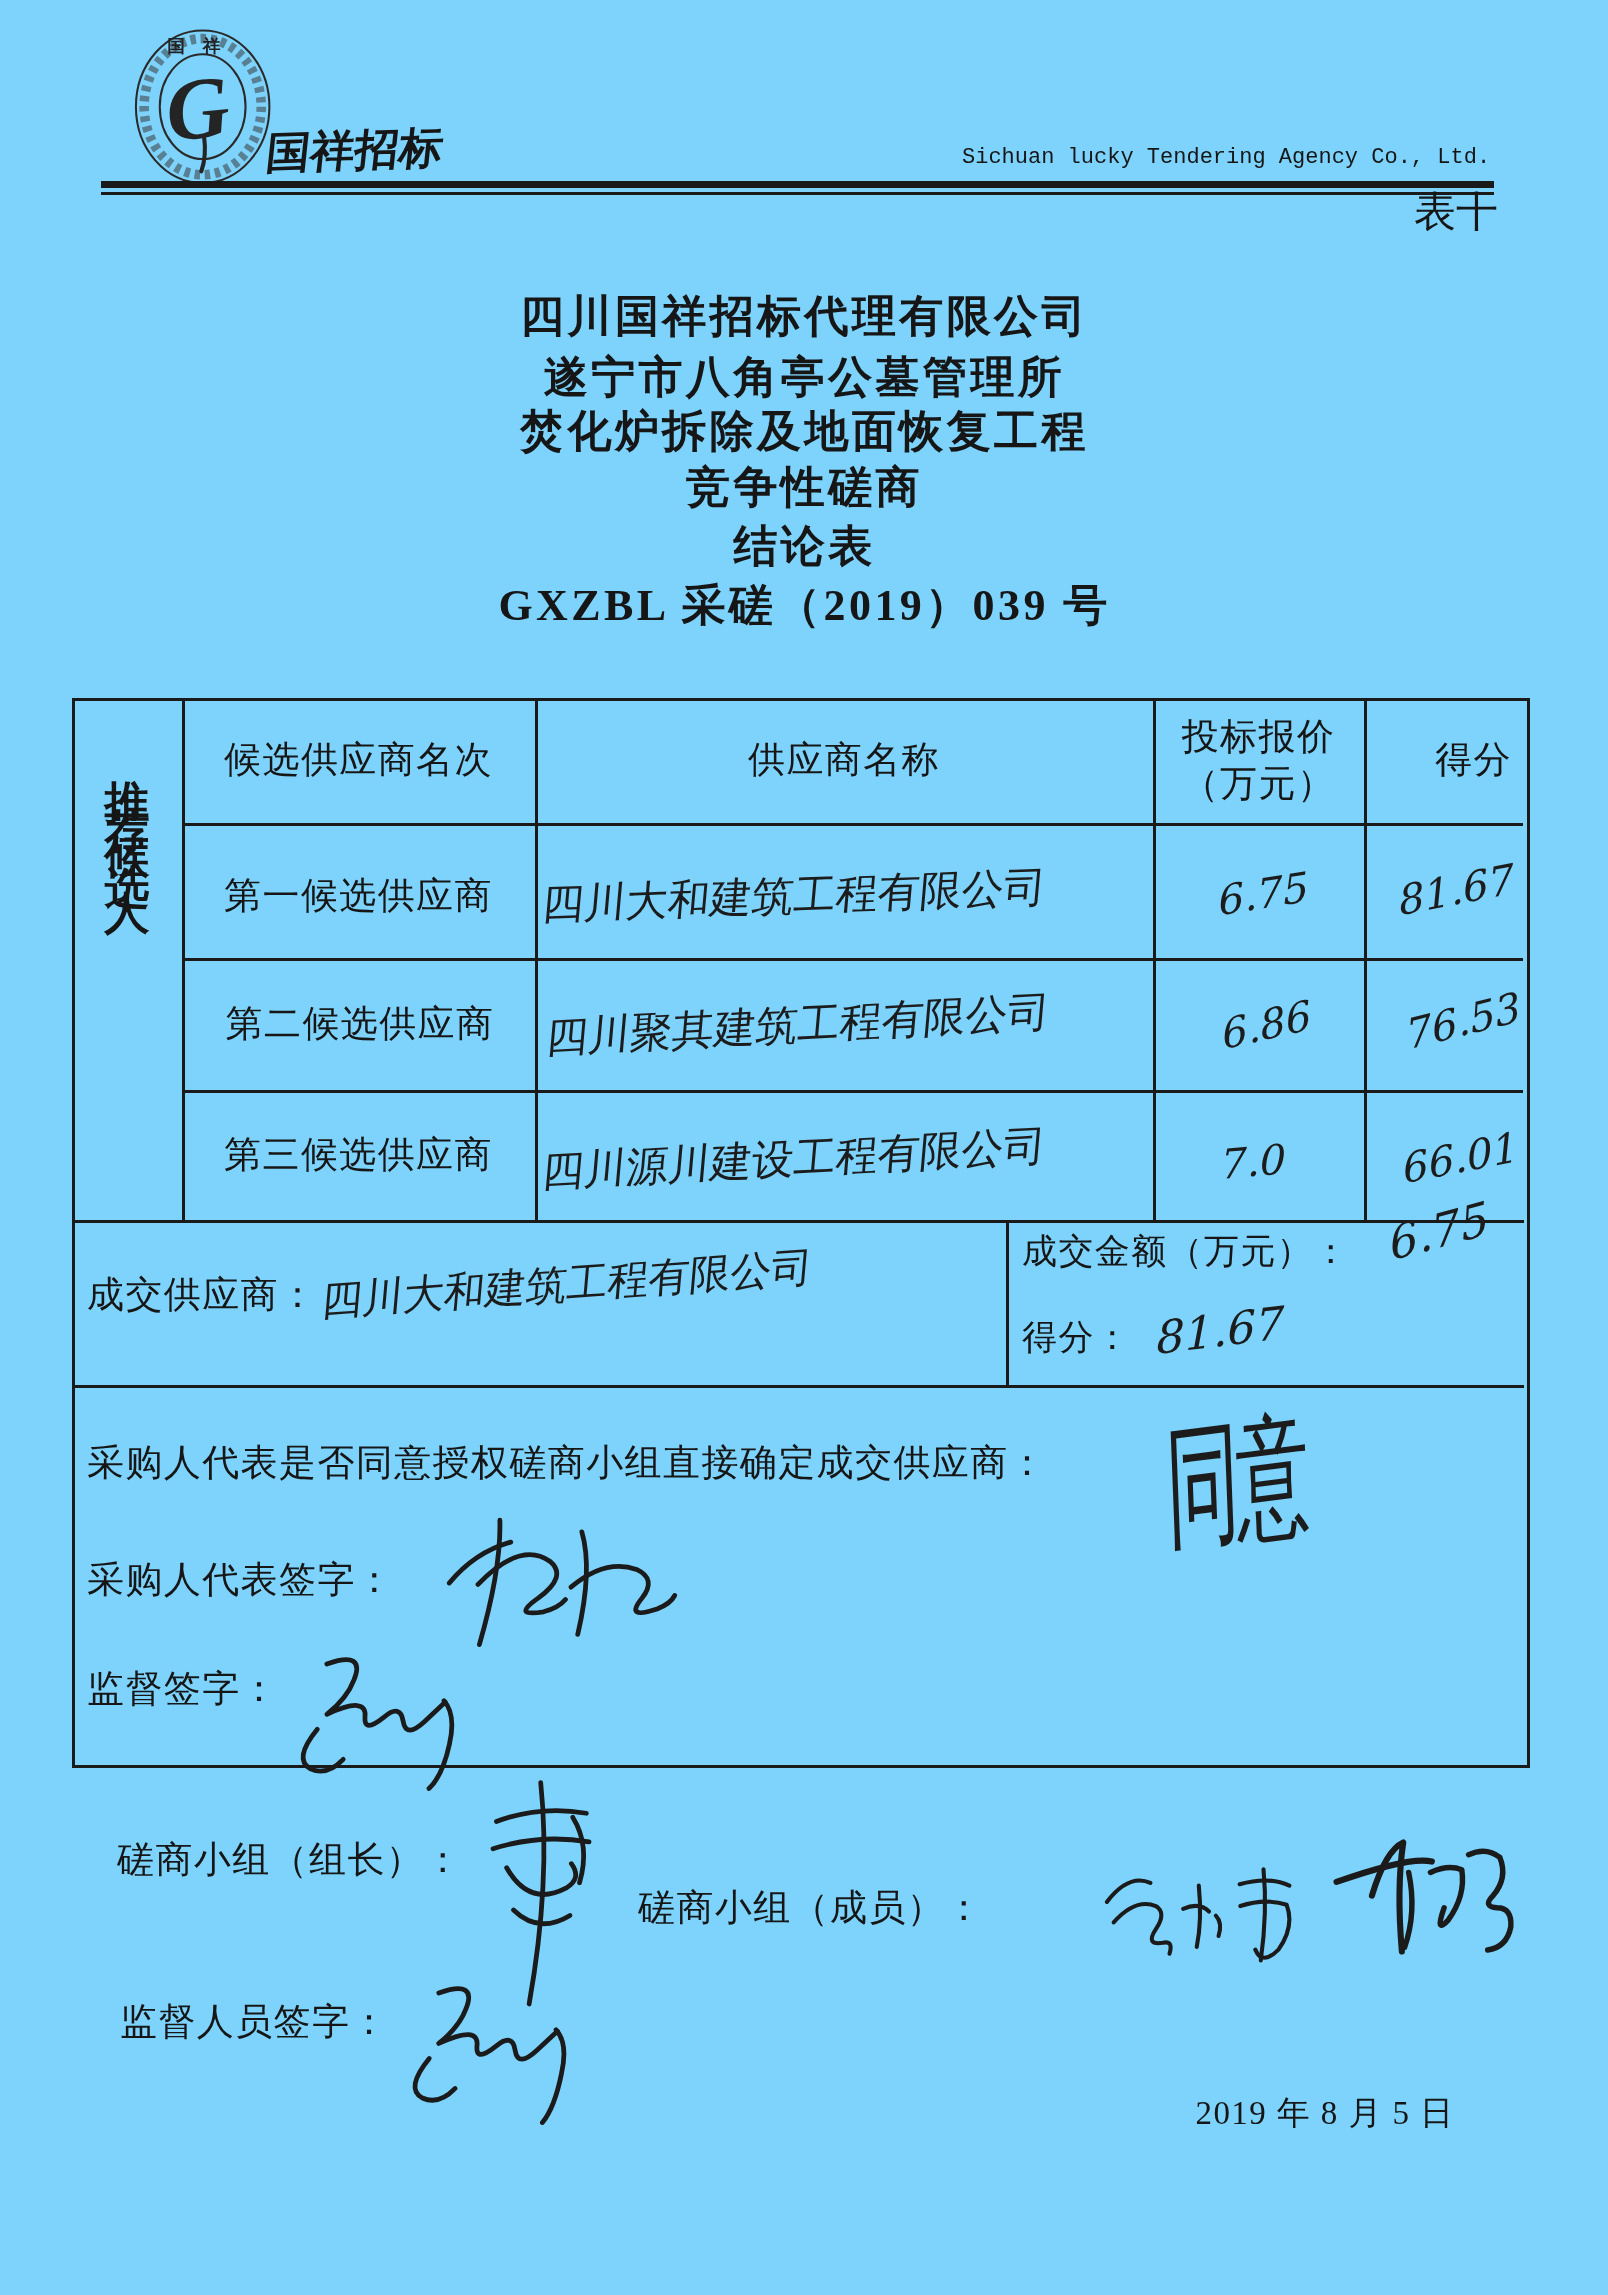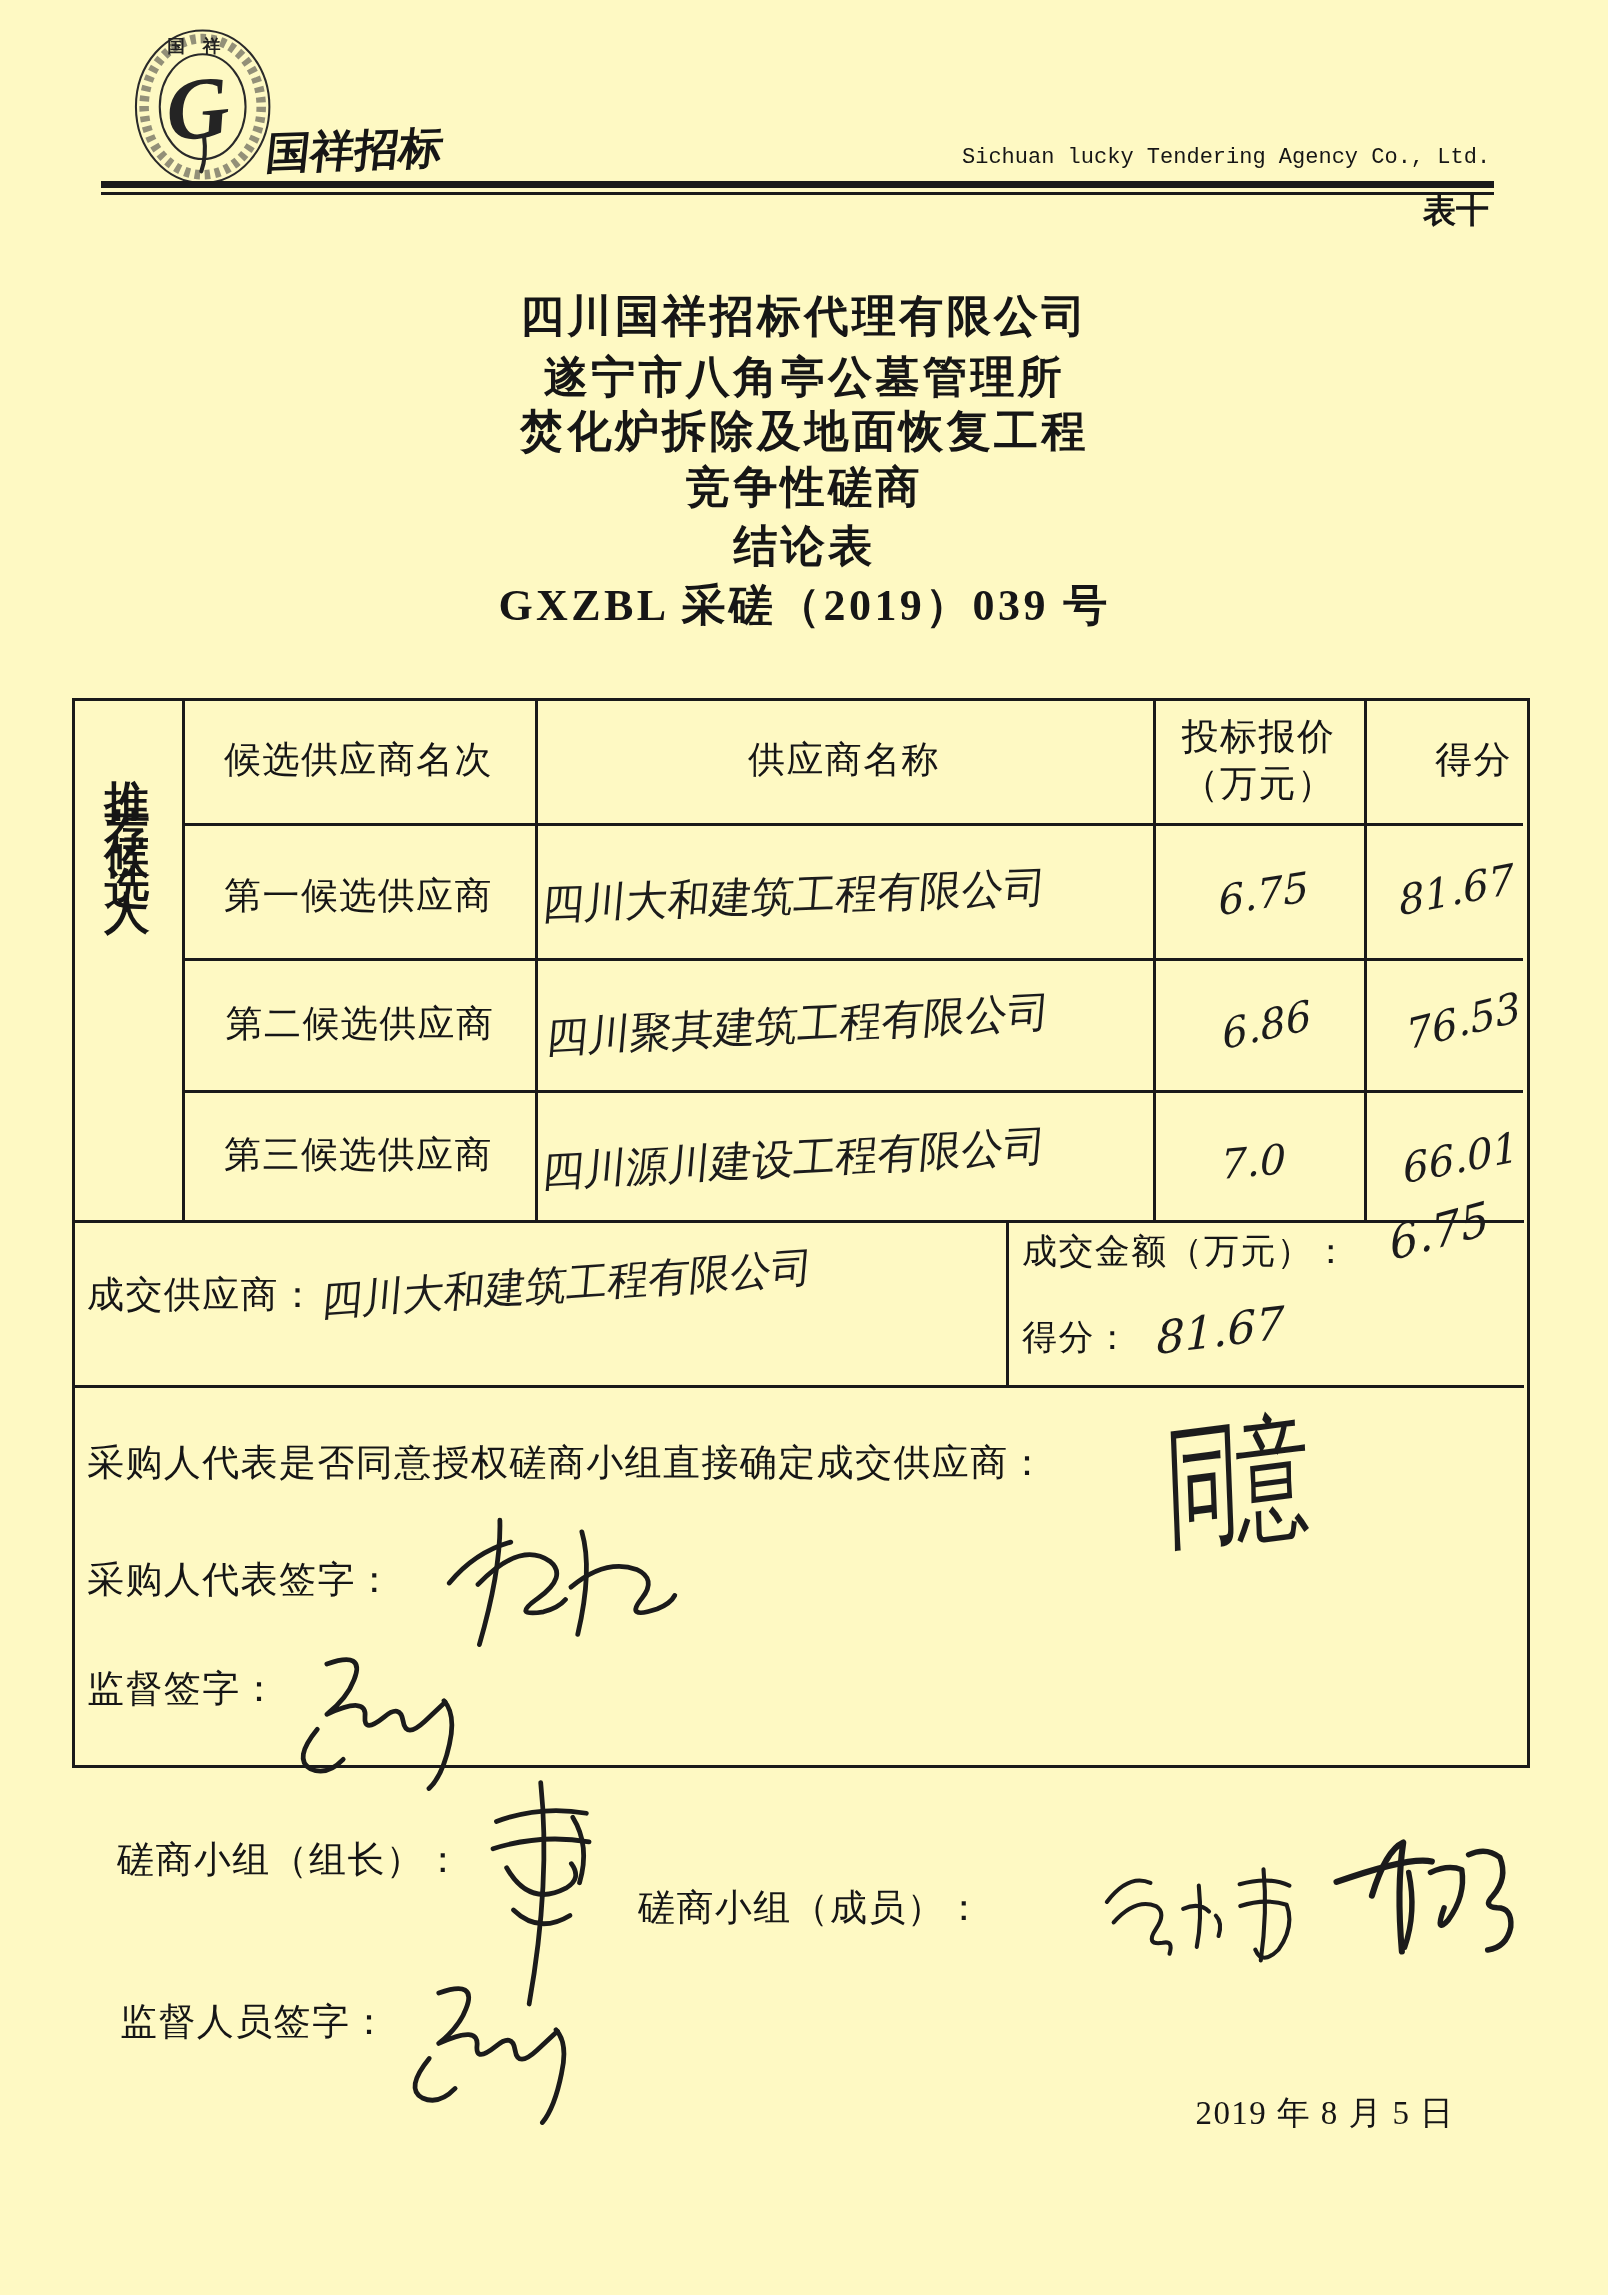--- a/index.html
+++ b/index.html
@@ -1,17 +1,17 @@
 <!DOCTYPE html>
 <html style="font-size:11px"><head>
 <meta charset="utf-8">
 <style>
   html,body{margin:0;padding:0;background:#9a9a9a;}
   .page{
-    position:relative;width:1609px;height:2295px;background:#fef9c3;
+    position:relative;width:1609px;height:2295px;background:#7dd3fc;
     font-family:"Liberation Serif",serif;color:#161616;overflow:hidden;
   }
   .abs{position:absolute;}
   .line{position:absolute;background:#1a1a1a;}
   .center{display:flex;align-items:center;justify-content:center;text-align:center;}
   .cell{position:absolute;display:flex;align-items:center;justify-content:center;text-align:center;}
   .print{font-family:"Liberation Serif",serif;color:#161616;}
   .title-line{
     position:absolute;left:0;width:100%;height:52px;
     display:flex;align-items:center;justify-content:center;
@@ -49,21 +49,21 @@
     </svg>
   </div>
 
   <div class="abs print" style="left:267px;top:121px;width:191px;height:55px;font-size:44px;font-weight:bold;transform:skewX(-8deg) rotate(-2deg);white-space:nowrap;">国祥招标</div>
 
   <div class="abs en-header" style="left:962px;top:145px;width:525px;">Sichuan lucky Tendering Agency Co., Ltd.</div>
 
   <div class="line" style="left:101px;top:181px;width:1393px;height:6.8px;"></div>
   <div class="line" style="left:101px;top:192px;width:1393px;height:2.7px;"></div>
 
-  <div class="abs print center" style="left:1405px;top:194px;width:102px;height:35px;font-size:33px;font-weight:bold;">表十</div>
+  <div class="abs print center" style="left:1405px;top:194px;width:102px;height:35px;font-size:42px;">表十</div>
 
   <div class="title-line" style="top:290px;">四川国祥招标代理有限公司</div>
   <div class="title-line" style="top:351px;">遂宁市八角亭公墓管理所</div>
   <div class="title-line" style="top:405px;">焚化炉拆除及地面恢复工程</div>
   <div class="title-line" style="top:461px;">竞争性磋商</div>
   <div class="title-line" style="top:520px;">结论表</div>
   <div class="title-line" style="top:579px;">GXZBL 采磋（2019）039 号</div>
 
   <div class="abs" style="left:72px;top:698px;width:1452px;height:1064px;border:3.4px solid #1a1a1a;"></div>
 

